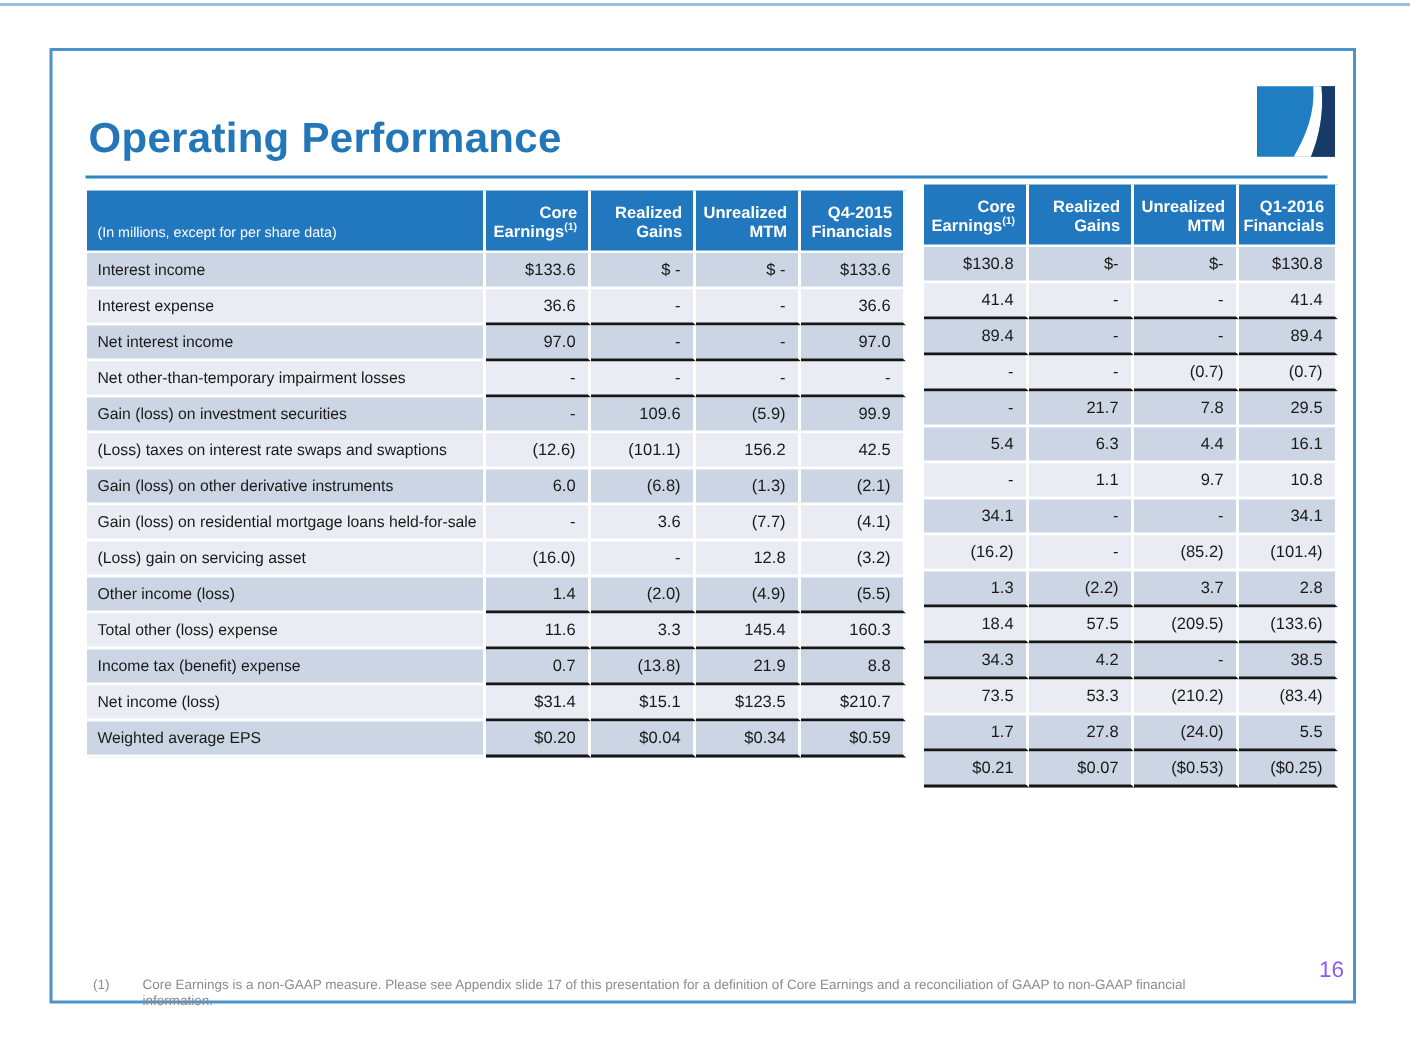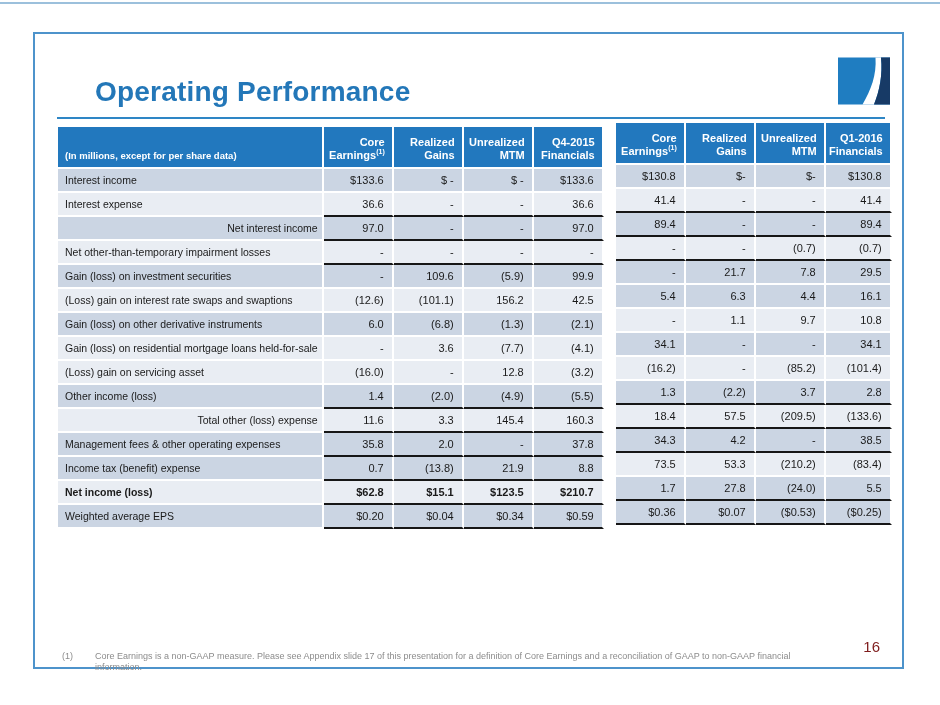--- a/index.html
+++ b/index.html
@@ -21,65 +21,65 @@
   .top-rule{
     position:absolute;left:0;top:2px;width:940px;height:2px;
     background:#9cc0dc;
   }
   .frame{
     position:absolute;left:33px;top:32px;width:871px;height:637px;
     border:2.5px solid var(--frame);
   }
   .title{
     position:absolute;left:59px;top:76px;
-    font-size:28px;color:var(--accent);letter-spacing:.2px;margin-left:36px;
+    font-size:28px;color:var(--accent);letter-spacing:.2px;
   }
   .title-underline{
     position:absolute;left:57px;top:117px;width:828px;height:2px;
     background:#2e86c5;
   }
   .logo{position:absolute;left:838px;top:57px;width:52px;height:48px;}
   .tables{
     position:absolute;left:58px;top:127px;
     display:flex;align-items:flex-start;gap:12px;
   }
   table{border-collapse:separate;border-spacing:0;table-layout:fixed;}
   .tbl-right{margin-top:-4px;}
   th{
     background:var(--header-bg);color:#fff;
     vertical-align:bottom;height:42px;
     border-right:2px solid #fff;border-bottom:2px solid #fff;
     font-weight:bold;font-size:11px;line-height:1.18;
     text-align:right;padding:0 7px 5px 0;
   }
   th.lblhead{
-    font-weight:bold;font-size:9.5px;text-align:left;
+    font-weight:normal;font-size:9.5px;text-align:left;
     padding:0 0 6px 7px;
   }
   th sup{font-size:7px;line-height:0;}
   td{
     height:24px;font-size:11px;color:#1a1a1a;
     border-right:2px solid #fff;border-bottom:2px solid #fff;
     white-space:nowrap;overflow:hidden;
   }
   td.value{text-align:right;padding:0 8px 0 2px;}
   td.label{font-size:10.5px;padding:0 4px 0 7px;}
-  td.label.indent{text-align:right;}
+  td.label.indent{}
   tr.dark td{background:var(--row-dark);}
   tr.light td{background:var(--row-light);}
   tr.rule td.value{border-bottom:2px solid var(--rule-black);}
-  tr.bold td{font-weight:bold;}
+  tr.bold td{font-weight:normal;}
   .footnote{
     position:absolute;left:62px;top:651px;width:745px;
     display:flex;gap:22px;
     font-size:9px;color:#8c8c8c;line-height:1.2;
   }
   .page-number{
-    position:absolute;right:60px;top:638px;
-    font-size:15px;color:#7f1d1d;
+    position:absolute;right:44px;top:638px;
+    font-size:15px;color:#8b5cf6;
   }
 </style>
 </head>
 <body>
 
 <div class="top-rule"></div>
 <div class="frame"></div>
 
 <h1 class="title">Operating Performance</h1>
 <div class="title-underline"></div>
@@ -138,21 +138,21 @@
           <td class="value">-</td>
         </tr>
         <tr class="dark">
           <td class="label">Gain (loss) on investment securities</td>
           <td class="value">-</td>
           <td class="value">109.6</td>
           <td class="value">(5.9)</td>
           <td class="value">99.9</td>
         </tr>
         <tr class="light">
-          <td class="label">(Loss) gain on interest rate swaps and swaptions</td>
+          <td class="label">(Loss) taxes on interest rate swaps and swaptions</td>
           <td class="value">(12.6)</td>
           <td class="value">(101.1)</td>
           <td class="value">156.2</td>
           <td class="value">42.5</td>
         </tr>
         <tr class="dark">
           <td class="label">Gain (loss) on other derivative instruments</td>
           <td class="value">6.0</td>
           <td class="value">(6.8)</td>
           <td class="value">(1.3)</td>
@@ -180,36 +180,29 @@
           <td class="value">(5.5)</td>
         </tr>
         <tr class="light rule">
           <td class="label indent">Total other (loss) expense</td>
           <td class="value">11.6</td>
           <td class="value">3.3</td>
           <td class="value">145.4</td>
           <td class="value">160.3</td>
         </tr>
         <tr class="dark rule">
-          <td class="label">Management fees &amp; other operating expenses</td>
-          <td class="value">35.8</td>
-          <td class="value">2.0</td>
-          <td class="value">-</td>
-          <td class="value">37.8</td>
-        </tr>
-        <tr class="dark rule">
           <td class="label">Income tax (benefit) expense</td>
           <td class="value">0.7</td>
           <td class="value">(13.8)</td>
           <td class="value">21.9</td>
           <td class="value">8.8</td>
         </tr>
         <tr class="light rule bold">
           <td class="label">Net income (loss)</td>
-          <td class="value">$62.8</td>
+          <td class="value">$31.4</td>
           <td class="value">$15.1</td>
           <td class="value">$123.5</td>
           <td class="value">$210.7</td>
         </tr>
         <tr class="dark rule">
           <td class="label">Weighted average EPS</td>
           <td class="value">$0.20</td>
           <td class="value">$0.04</td>
           <td class="value">$0.34</td>
           <td class="value">$0.59</td>
@@ -311,21 +304,21 @@
           <td class="value">(210.2)</td>
           <td class="value">(83.4)</td>
         </tr>
         <tr class="dark rule">
           <td class="value">1.7</td>
           <td class="value">27.8</td>
           <td class="value">(24.0)</td>
           <td class="value">5.5</td>
         </tr>
         <tr class="dark rule">
-          <td class="value">$0.36</td>
+          <td class="value">$0.21</td>
           <td class="value">$0.07</td>
           <td class="value">($0.53)</td>
           <td class="value">($0.25)</td>
         </tr>
       </tbody>
   </table>
 </div>
 
 <div class="footnote">
   <span>(1)</span>

